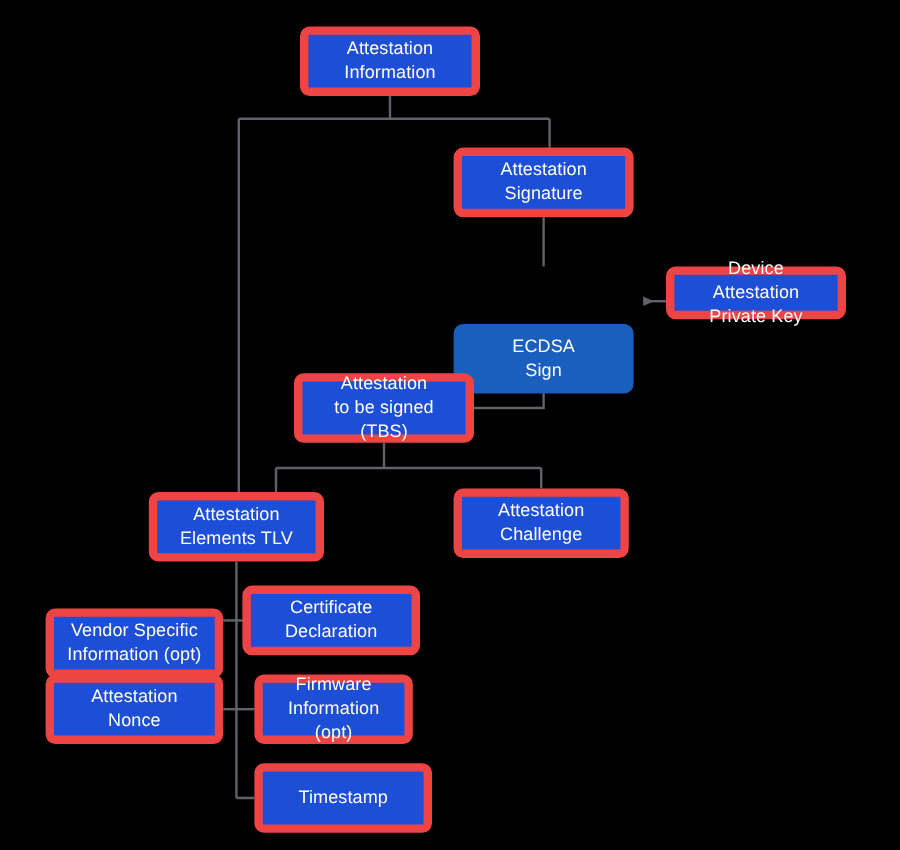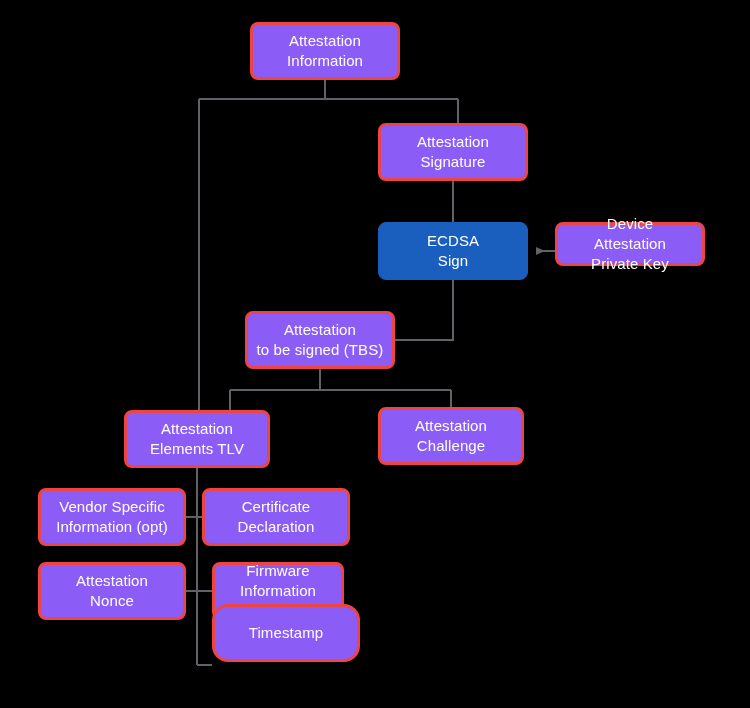--- a/index.html
+++ b/index.html
@@ -25,32 +25,33 @@
     pointer-events: none;
   }
   .node {
     position: absolute;
     box-sizing: border-box;
     display: flex;
     align-items: center;
     justify-content: center;
     text-align: center;
     border-radius: 8px;
-    background: #8b5cf6;
-    border: 3px solid #ef4444;
+    background: #1d4ed8;
+    border: 7px solid #ef4444;
     color: #ffffff;
     font-size: 15px;
     line-height: 1.32;
     font-weight: 400;
     letter-spacing: 0.1px;
     padding: 4px 8px;
   }
   .node.accent {
     background: #1a5fbe;
     border: 1px solid #1a5fbe;
+    margin-top: 48px;
   }
   .node .label {
     white-space: pre-line;
     display: block;
   }
 </style>
 </head>
 <body>
 
 <div id="canvas">
@@ -99,34 +100,34 @@
 to be signed (TBS)</span>
       </div>
       <div class="node" style="left: 124px; top: 410px; width: 146px; height: 58px;">
         <span class="label">Attestation
 Elements TLV</span>
       </div>
       <div class="node" style="left: 378px; top: 407px; width: 146px; height: 58px;">
         <span class="label">Attestation
 Challenge</span>
       </div>
-      <div class="node" style="left: 38px; top: 488px; width: 148px; height: 58px;">
+      <div class="node" style="left: 38px; top: 507px; width: 148px; height: 58px;">
         <span class="label">Vendor Specific
 Information (opt)</span>
       </div>
       <div class="node" style="left: 202px; top: 488px; width: 148px; height: 58px;">
         <span class="label">Certificate
 Declaration</span>
       </div>
       <div class="node" style="left: 38px; top: 562px; width: 148px; height: 58px;">
         <span class="label">Attestation
 Nonce</span>
       </div>
       <div class="node" style="left: 212px; top: 562px; width: 132px; height: 58px;">
         <span class="label">Firmware
 Information (opt)</span>
       </div>
-      <div class="node" style="left: 212px; top: 604px; width: 148px; height: 58px; border-radius: 16px;">
+      <div class="node" style="left: 212px; top: 636px; width: 148px; height: 58px;">
         <span class="label">Timestamp</span>
       </div>
     </div>
 
 </div>
 
 </body></html>

